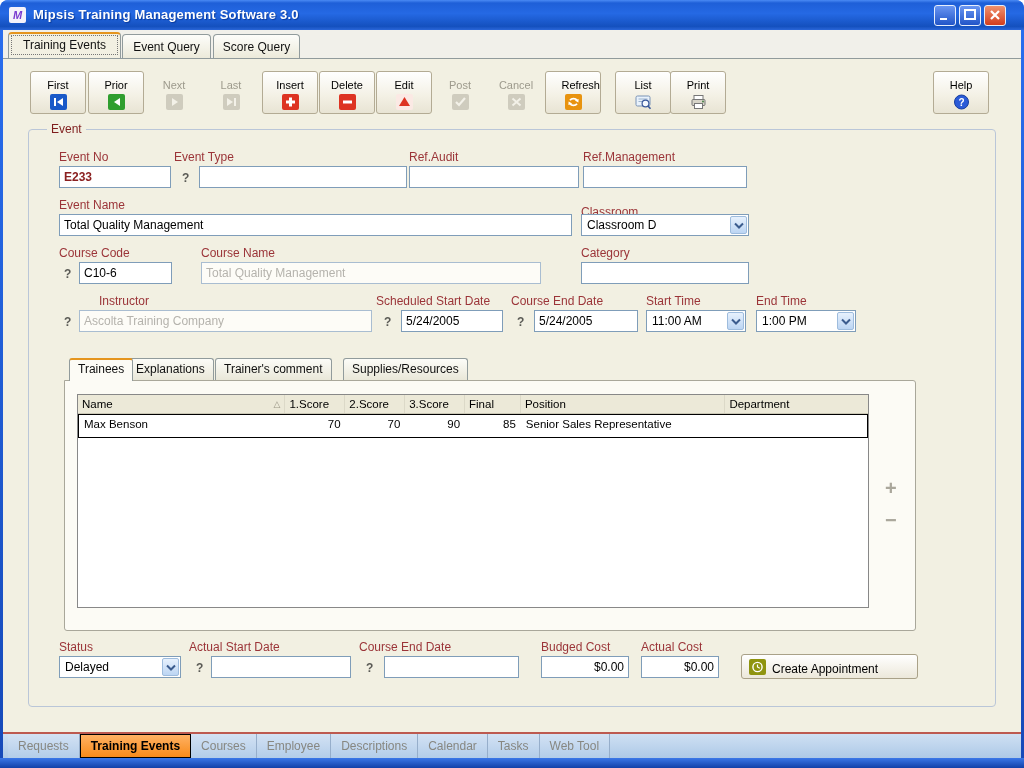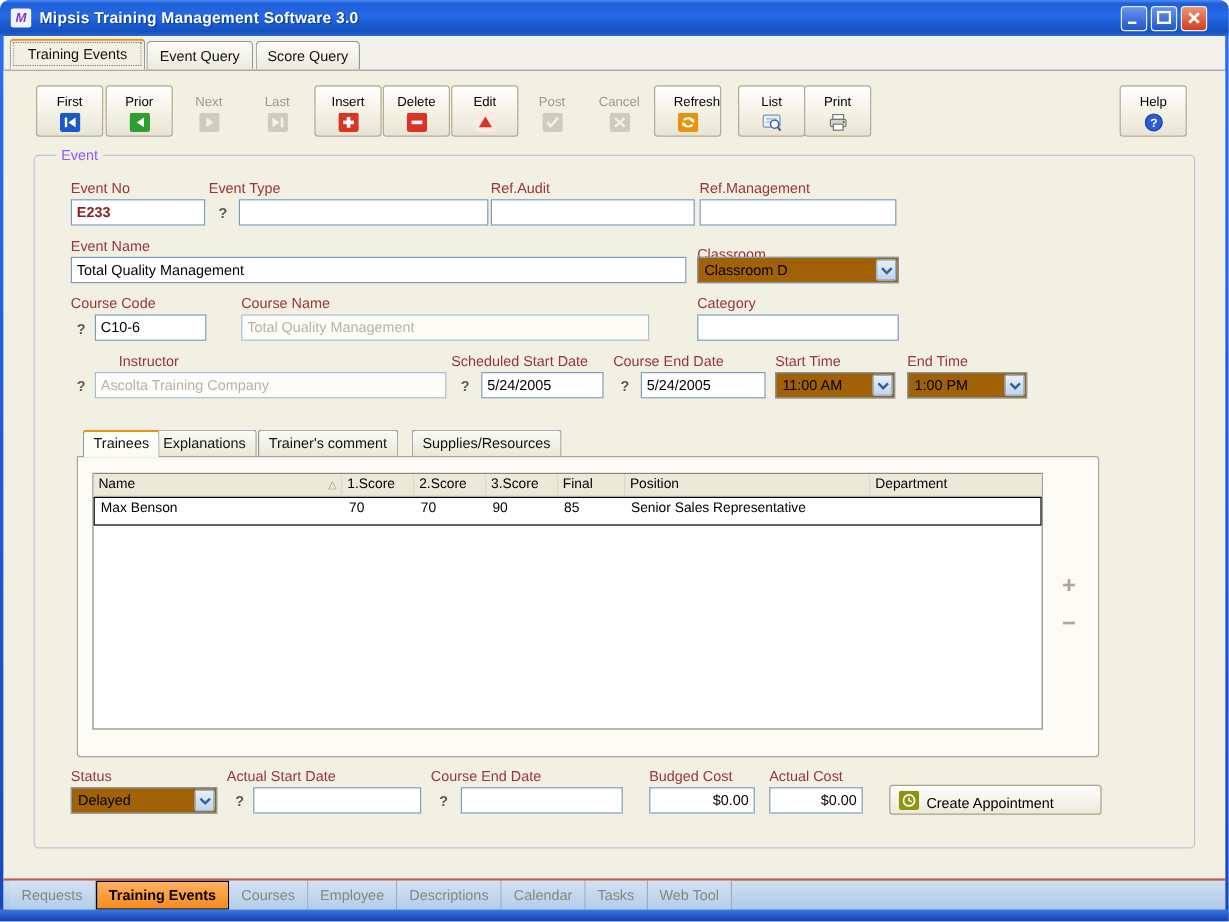--- a/index.html
+++ b/index.html
@@ -34,49 +34,49 @@
   
   .tbtn { position:absolute; top:12px; width:56px; height:43px; border:1px solid #b3ab94; border-radius:3px;
     background:linear-gradient(180deg,#ffffff,#f3f0e4 60%,#e8e4d4); font-size:11px; color:#000;
     text-align:center; padding-top:4px; cursor:default; }
   .tbtn.dis { border-color:transparent; background:transparent; color:#9d9a8c; }
   .tbtn .ticon { display:block; margin:3px auto 0; width:17px; height:16px; }
   
   #groupbox { position:absolute; left:25px; top:70px; width:968px; height:578px;
     border:1px solid #bac6d8; border-radius:4px; }
   #group-label { position:absolute; left:18px; top:-8px; background:#f2f0e2; padding:0 4px;
-    color:#8b5cf6; font-size:12px; }
+    color:#7f1d1d; font-size:12px; }
   .lbl { position:absolute; color:#9b3438; font-size:12px; white-space:nowrap; }
   .q { position:absolute; color:#5a5a55; font-size:12px; font-weight:bold; cursor:default; }
   .inp { position:absolute; height:22px; border:1px solid #7f9db9; background:#fff; font-size:12px;
     color:#000; padding:0 4px; font-family:"Liberation Sans",sans-serif; }
   .inp.bold-maroon { font-weight:bold; color:#8b2020; }
   .inp.dis { color:#b5b3ad; background:#fdfcf7; border-color:#a9bdd1; }
   .inp.money { text-align:right; }
-  .combo { position:absolute; height:22px; border:1px solid #7f9db9; background:#a16207; font-size:12px;padding-left:48px; }
+  .combo { position:absolute; height:22px; border:1px solid #7f9db9; background:#ffffff; font-size:12px;padding-left:48px; }
   .combo .val { position:absolute; left:5px; top:3px; color:#000; white-space:nowrap; }
   .combo .arrow { position:absolute; right:1px; top:1px; bottom:1px; width:17px;
     background:linear-gradient(180deg,#e7f1fd,#bcd5f3); border:1px solid #9ebcdd; border-radius:2px; }
   .combo .arrow svg { display:block; margin:5px auto 0; }
   
   .dtab { position:absolute; top:228px; height:22px; border:1px solid #919b9c; border-bottom:none;
     border-radius:3px 3px 0 0; background:linear-gradient(180deg,#fcfcf8,#e9e7d8); font-size:12px;
     padding:3px 8px 0; color:#111; }
   .dtab.active { background:#fcfbf5; border-top:2px solid #e5951e; padding-top:2px; z-index:3; height:23px; }
   #detail-panel { position:absolute; left:35px; top:250px; width:852px; height:251px;
     background:#fcfbf5; border:1px solid #a9a79a; border-radius:0 3px 3px 3px; z-index:2; }
   
   #grid { position:absolute; left:12px; top:13px; width:792px; height:214px; background:#fff;
     border:1px solid #888; }
   .hrow { display:flex; height:19px; background:#ece9d8; border-bottom:1px solid #cbc8b6; }
   .hcell { font-size:11.5px; color:#000; padding:3px 4px 0; border-right:1px solid #dcd9c8;
     overflow:hidden; white-space:nowrap; position:relative; }
   .drow { display:flex; height:24px; border:1px solid #000; background:#fff; }
   .dcell { font-size:11.5px; color:#000; padding:3px 5px 0; overflow:hidden; white-space:nowrap; }
-  .num { text-align:left; }
+  .num { text-align:right; }
   .sort-glyph { position:absolute; right:4px; top:4px; font-size:9px; color:#9a9686; }
   .rowtool { position:absolute; left:820px; font-size:20px; font-weight:bold; color:#aaa79b; }
   
   #create-btn { position:absolute; left:712px; top:524px; width:177px; height:25px;
     border:1px solid #a9a188; border-radius:3px; background:linear-gradient(180deg,#ffffff,#ece8da);
     font-size:12px; color:#000; text-align:left; padding:4px 0 0 30px; }
   #create-btn .cicon { position:absolute; left:7px; top:4px; }
   
   #redline { position:absolute; left:0; right:0; bottom:24px; height:2px; background:#bd5a50; }
   #navbar { position:absolute; left:0; right:0; bottom:0; height:24px;

